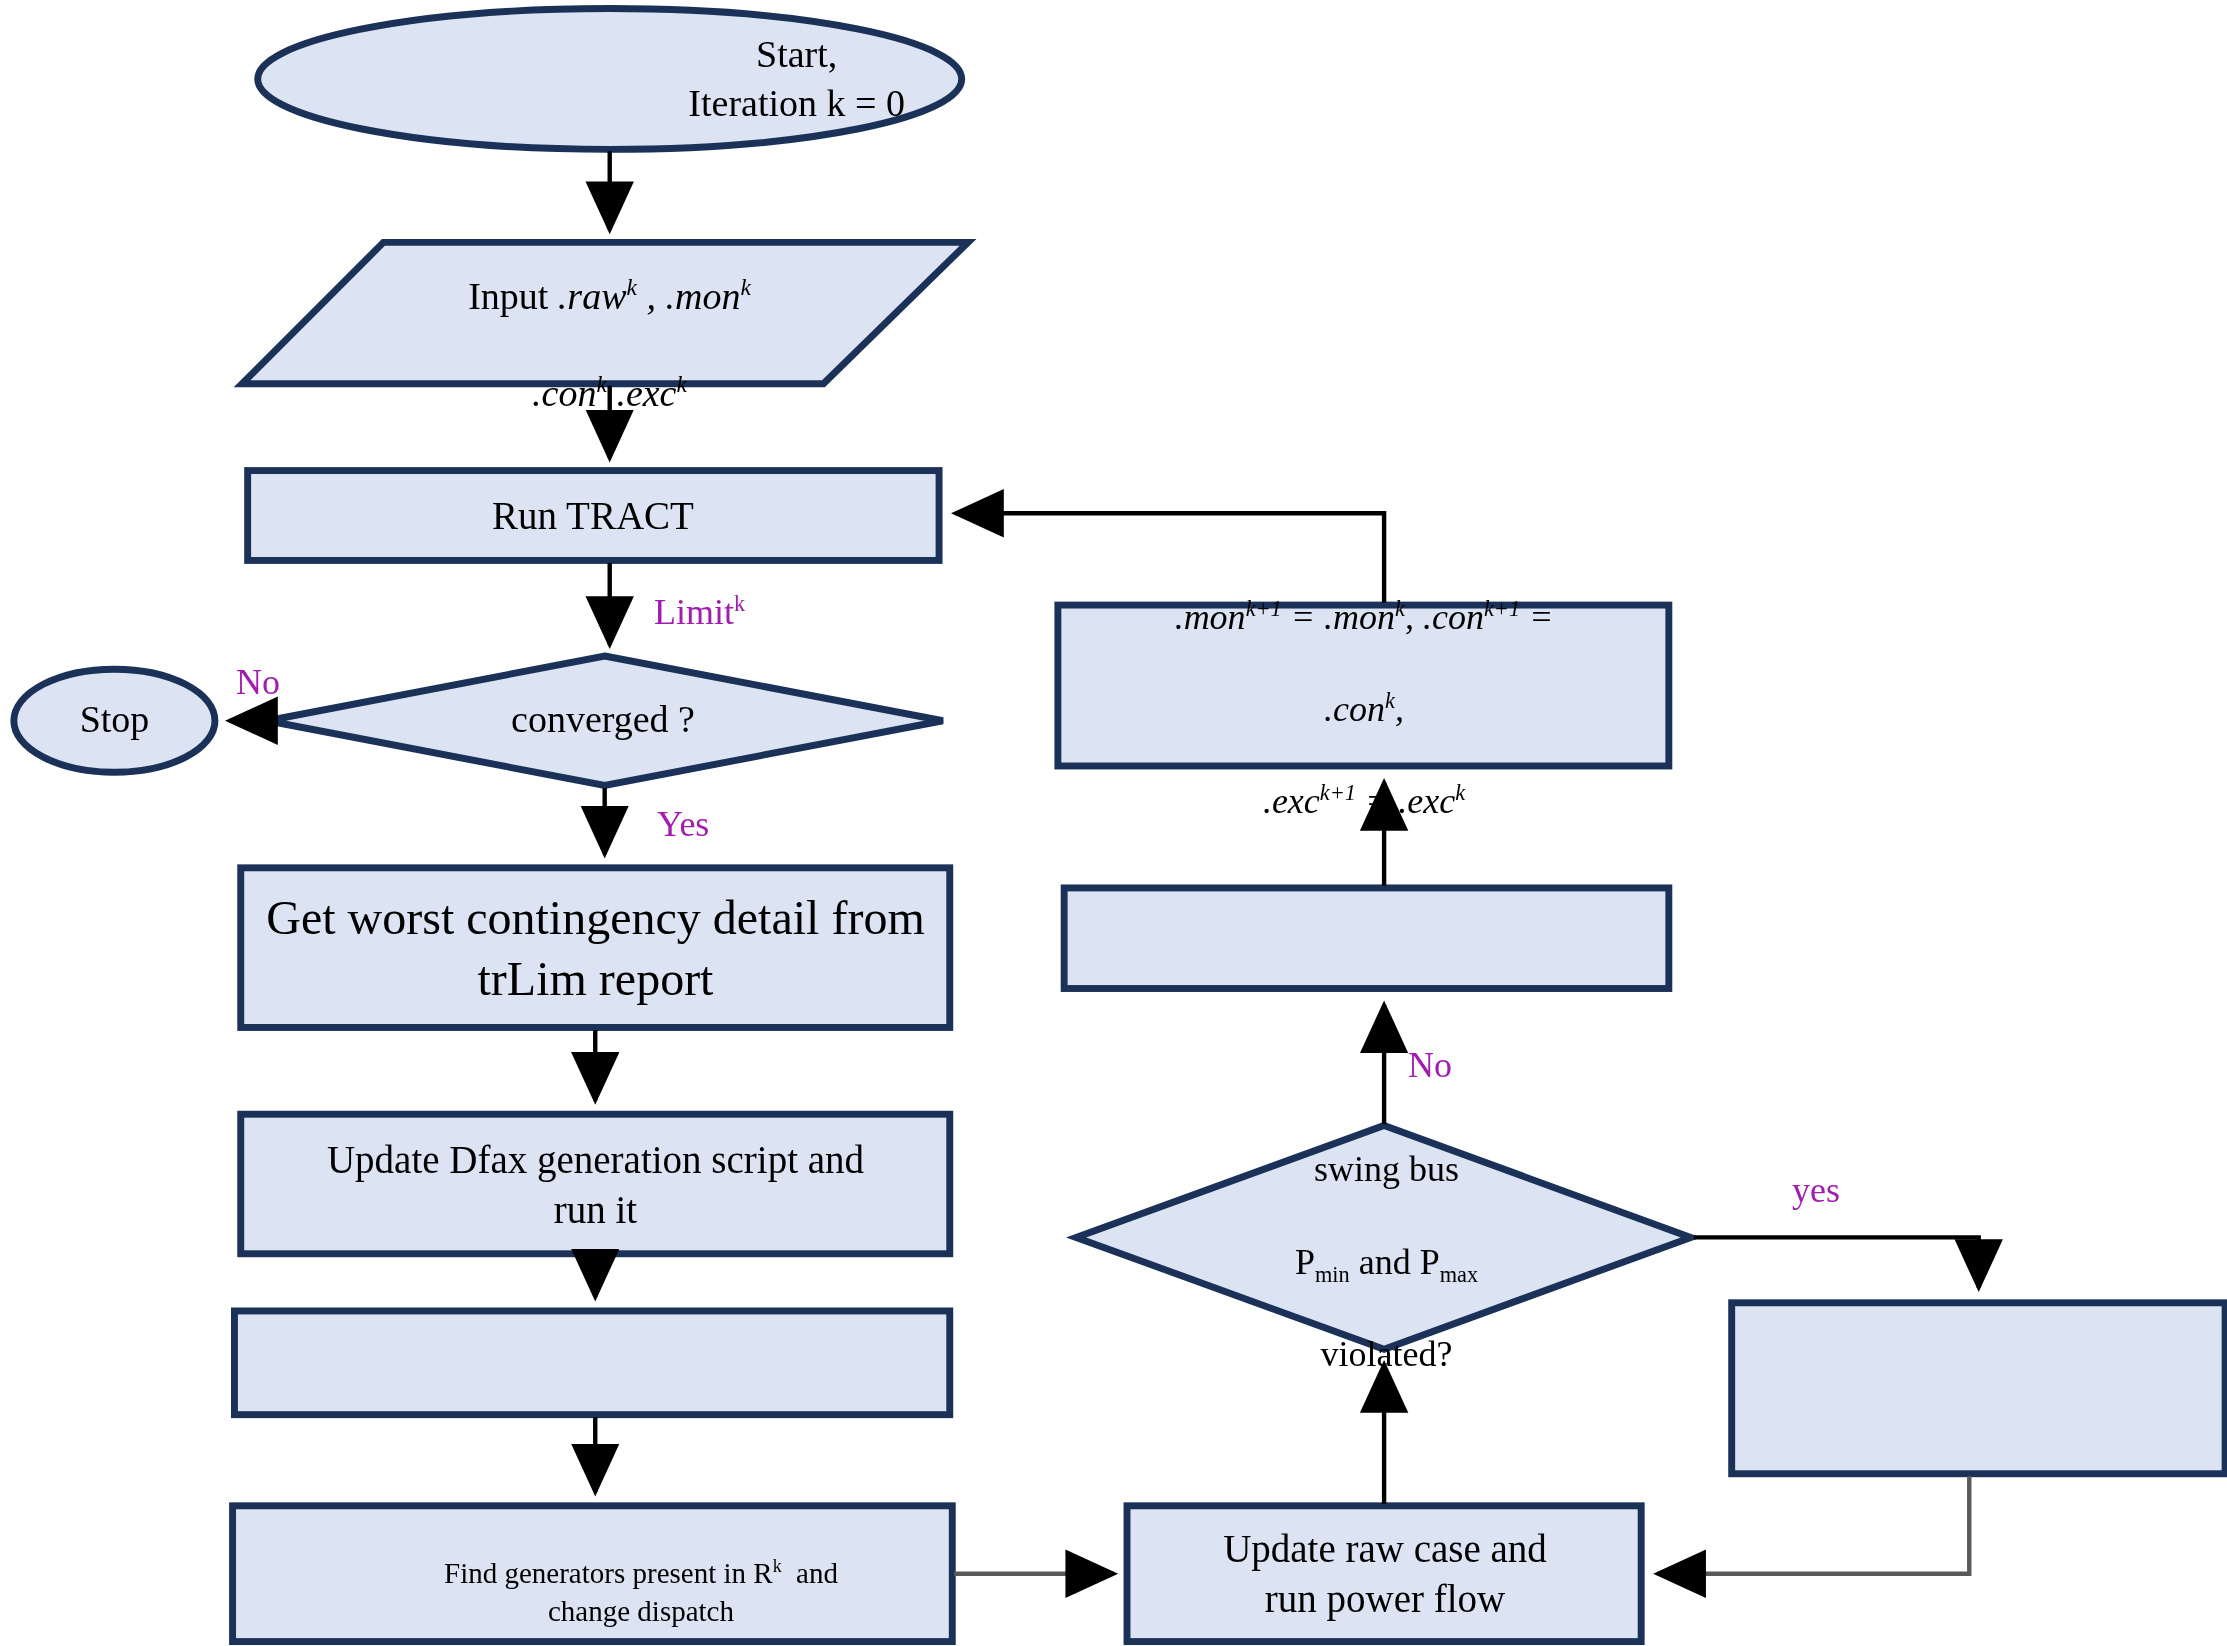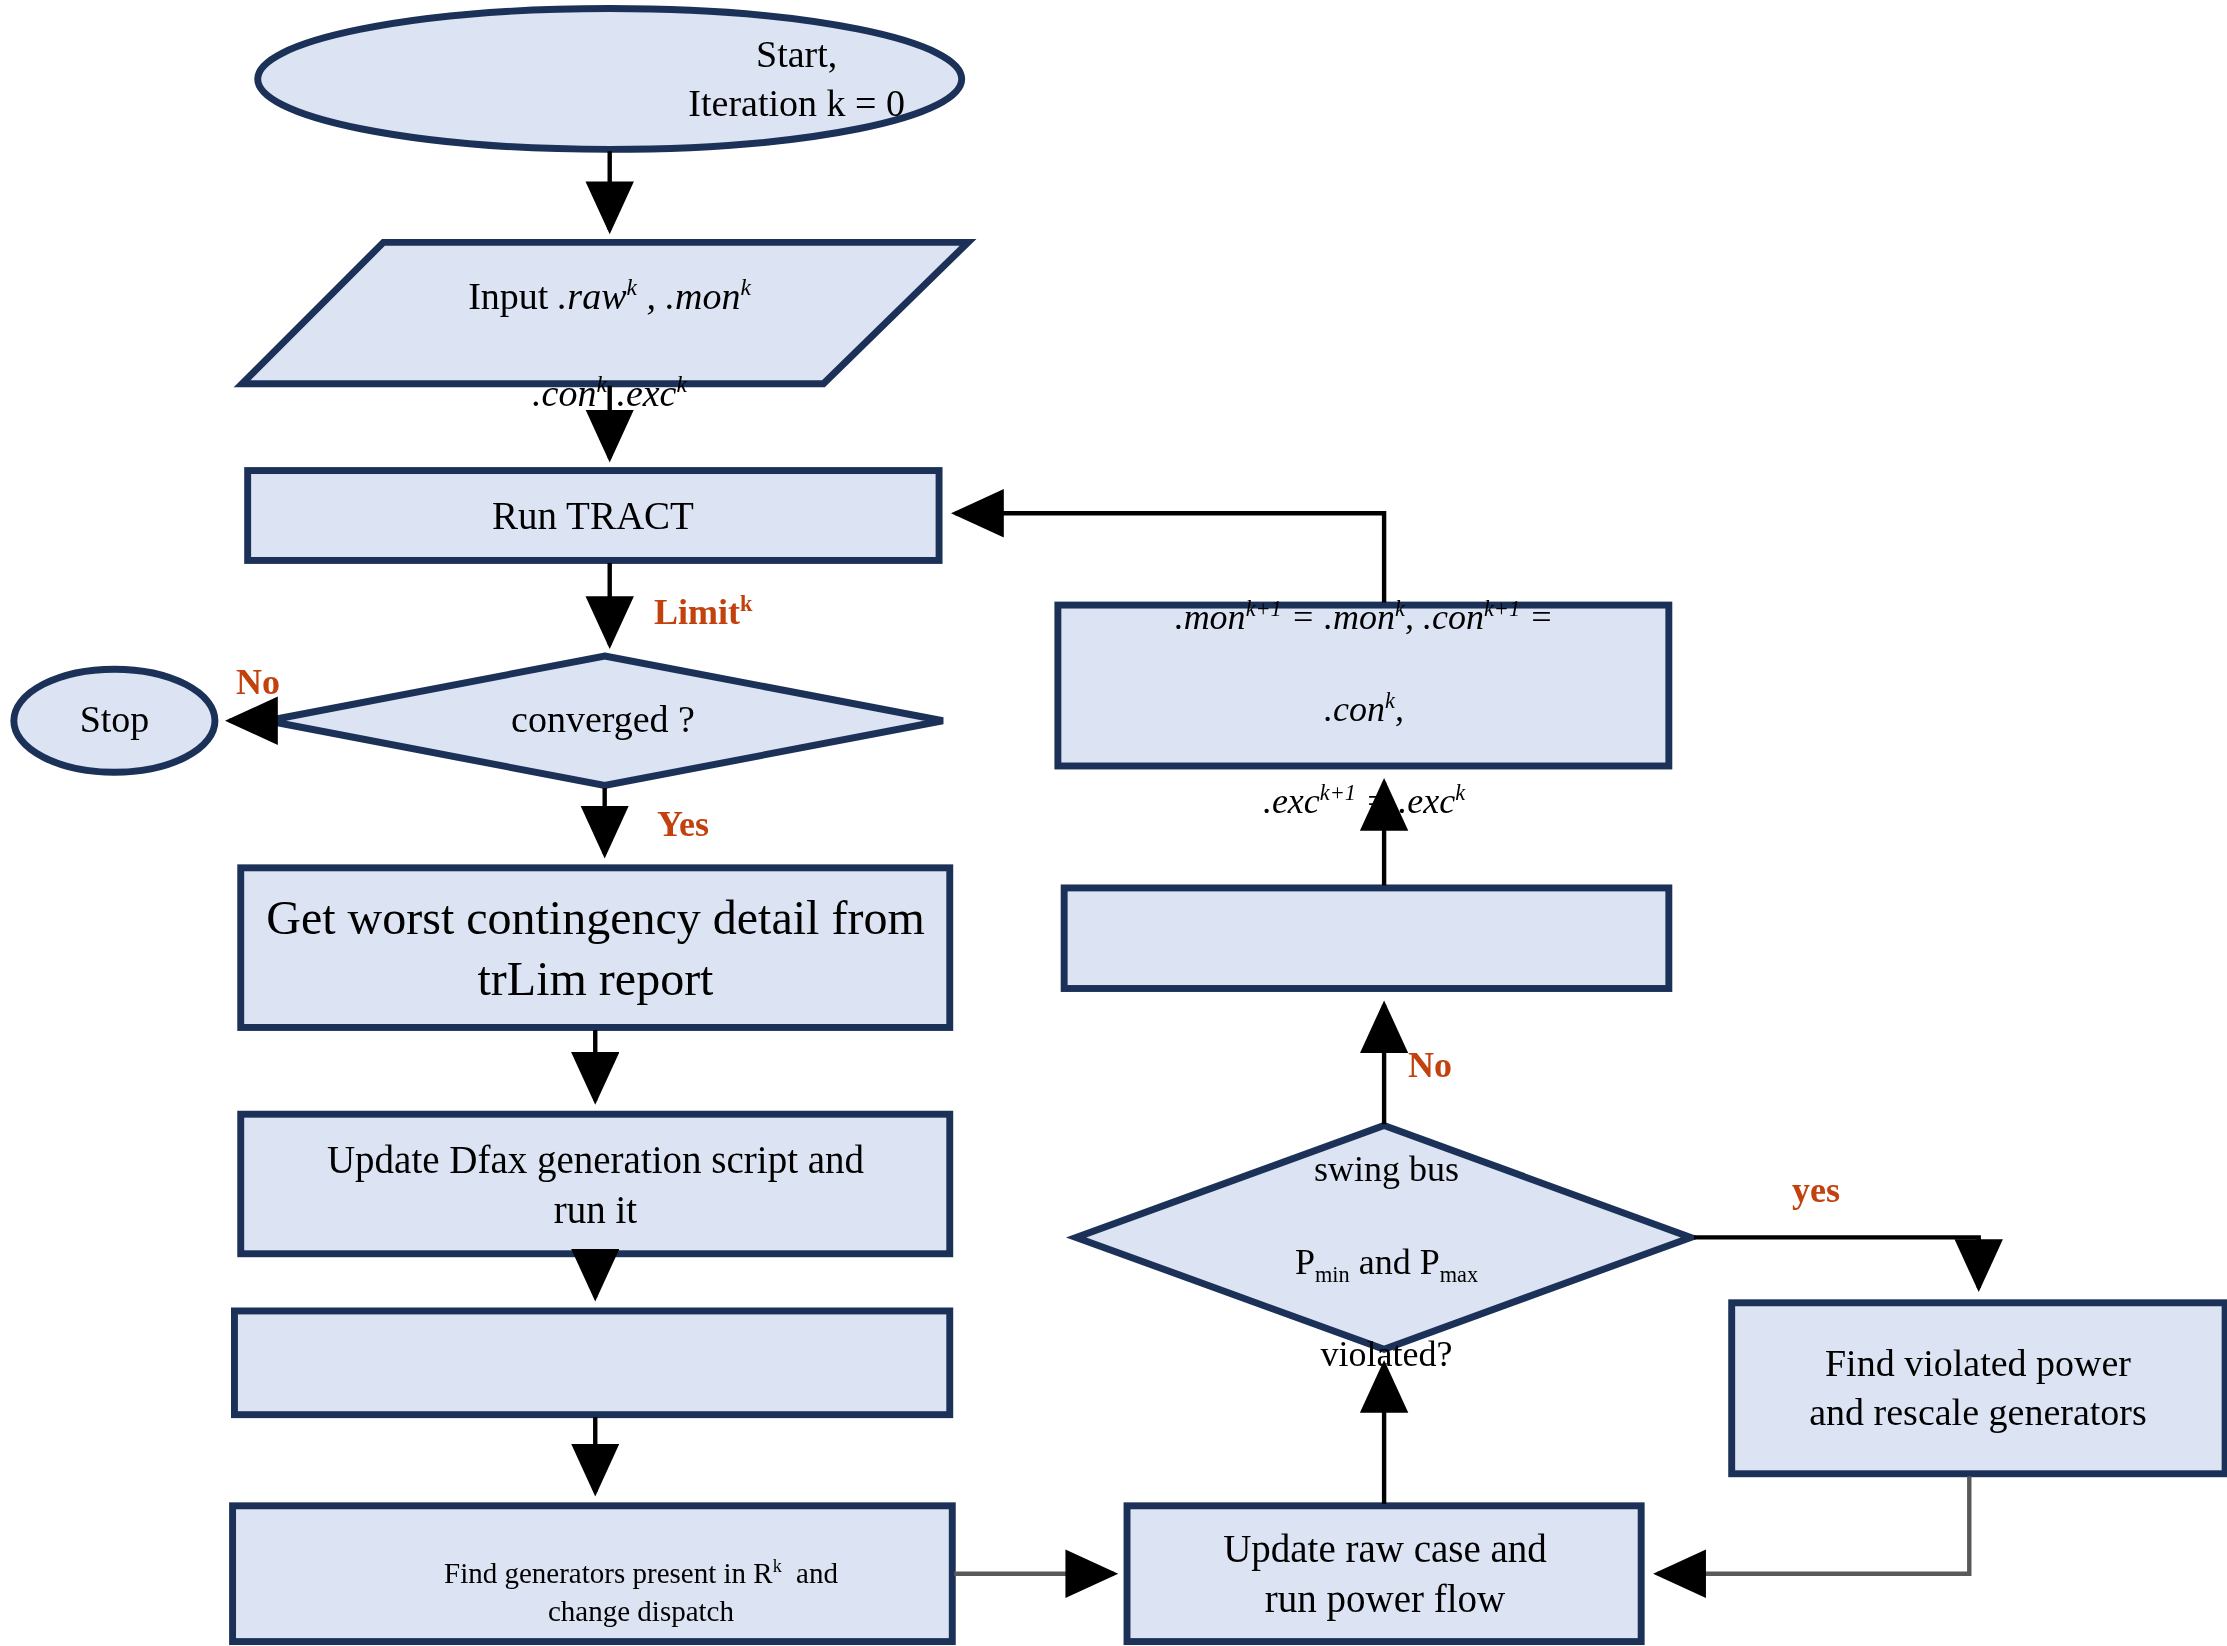--- a/index.html
+++ b/index.html
@@ -29,24 +29,23 @@
     justify-content: center;
     text-align: center;
     color: #000000;
     font-family: "Liberation Serif", "DejaVu Serif", serif;
     line-height: 1.28;
     pointer-events: none;
     white-space: pre-line;
   }
   .edge-label {
     position: absolute;
-    color: #c2410c;
+    color: #a21caf;
     font-family: "Liberation Serif", "DejaVu Serif", serif;
     white-space: nowrap;
-    font-weight: bold;
   }
   sup { font-size: 0.62em; vertical-align: super; line-height: 0; }
   sub { font-size: 0.62em; vertical-align: sub; line-height: 0; }
   .it { font-style: italic; }
 </style>
 </head>
 <body>
 
 <div id="canvas">
 
@@ -162,23 +161,20 @@
   </div>
 
   <div class="node-text" style="left:1176px; top:1166px; width:421px; height:145px; font-size:36px;">
     <span>
       swing bus<br>
       P<sub>min</sub> and P<sub>max</sub><br>
       violated?
     </span>
   </div>
 
-  <div class="node-text" style="left:1736px; top:1306px; width:484px; height:163px; font-size:38px;">
-    <span><span>Find violated power</span><br><span>and rescale generators</span></span>
-  </div>
 
 
   <div class="node-text" style="left:1063px; top:609px; width:602px; height:154px; font-size:36px;">
     <span class="it">
       .mon<sup>k+1</sup> = .mon<sup>k</sup>, .con<sup>k+1</sup> =<br>
       .con<sup>k</sup>,<br>
       .exc<sup>k+1</sup> = .exc<sup>k</sup>
     </span>
   </div>
 

